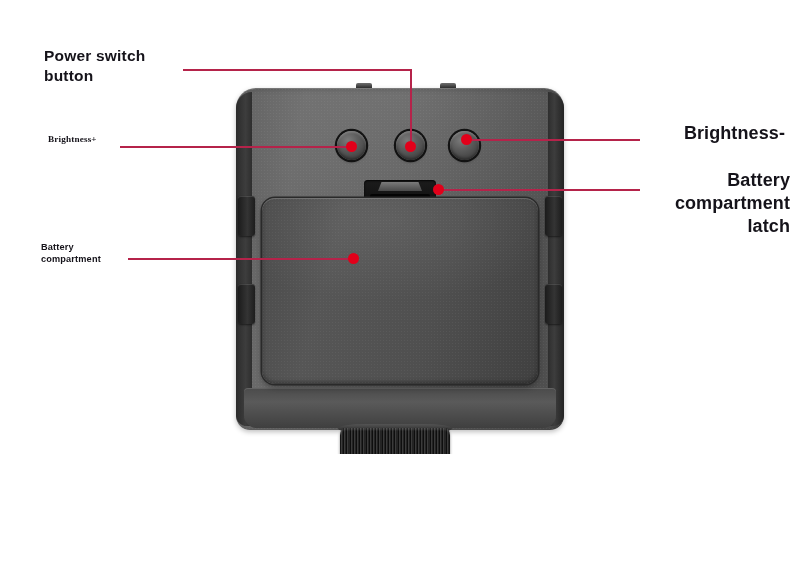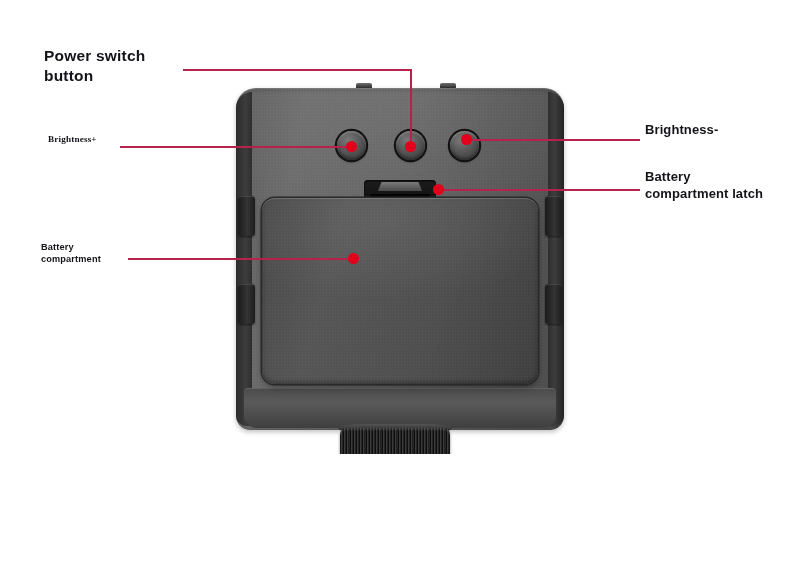--- a/index.html
+++ b/index.html
@@ -24,21 +24,21 @@
     position: absolute;
     color: #15131a;
     font-family: "Liberation Sans", sans-serif;
     font-weight: bold;
     line-height: 1.28;
     white-space: pre-line;
     letter-spacing: 0.1px;
   }
   .label.big   { font-size: 15.5px; letter-spacing: 0.2px; }
   .label.small { font-size: 9.2px;  letter-spacing: 0.15px; }
-  .label.med   { font-size: 13px; letter-spacing: 0.1px; }
+  .label.med   { font-size: 18px; letter-spacing: 0.1px; text-align: right; }
 
   
   .leader {
     position: absolute;
     background: #b5234a;
   }
   .leader.h { height: 2px; }
   .leader.v { width: 2px; }
   .dot {
     position: absolute;

